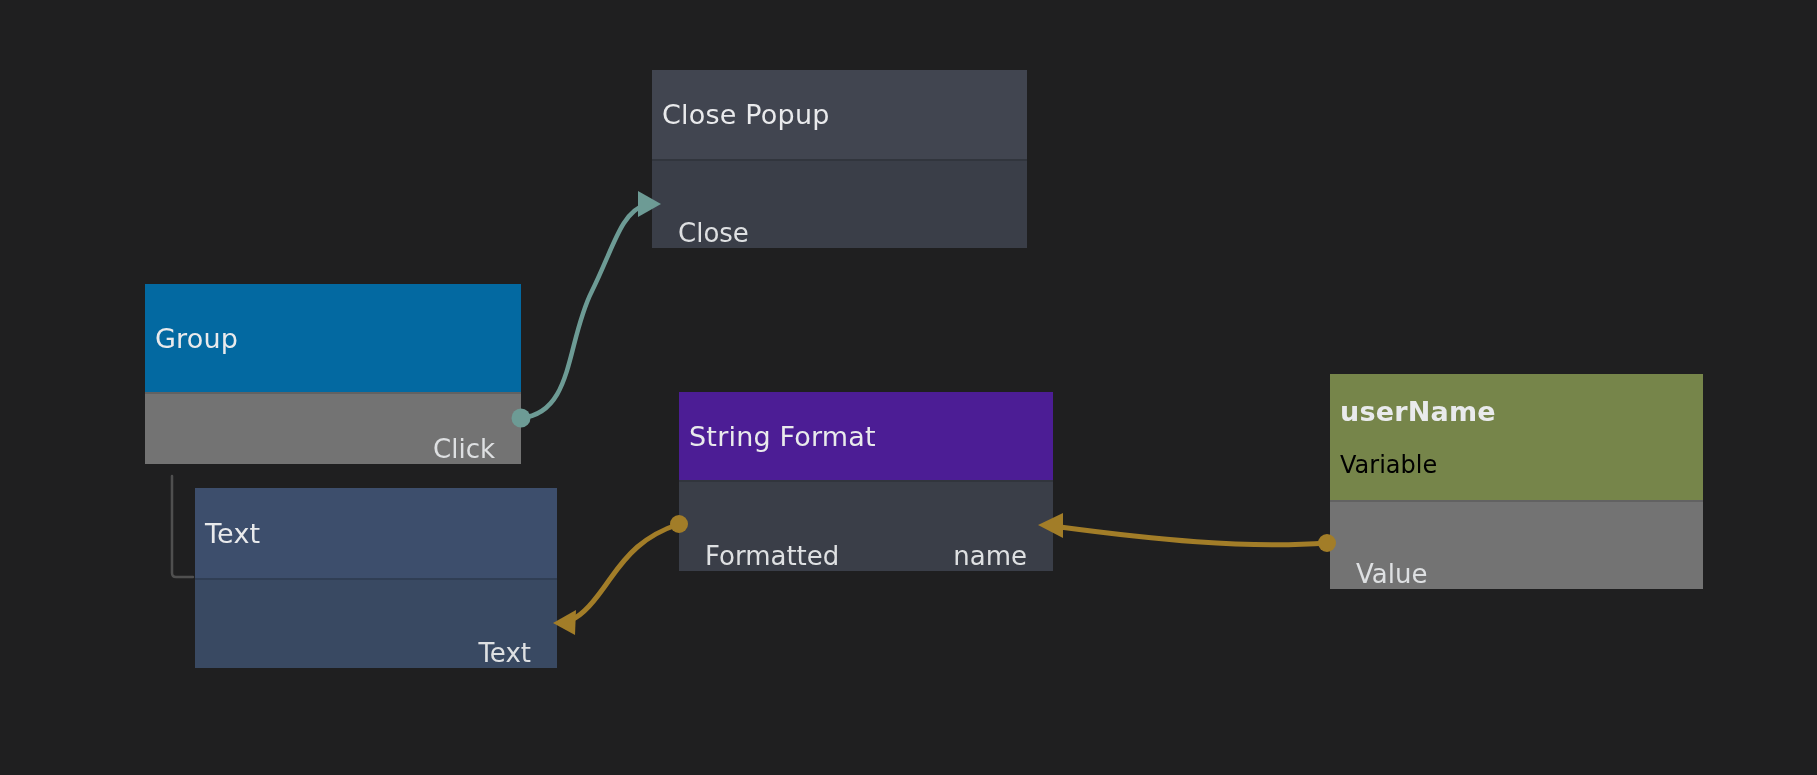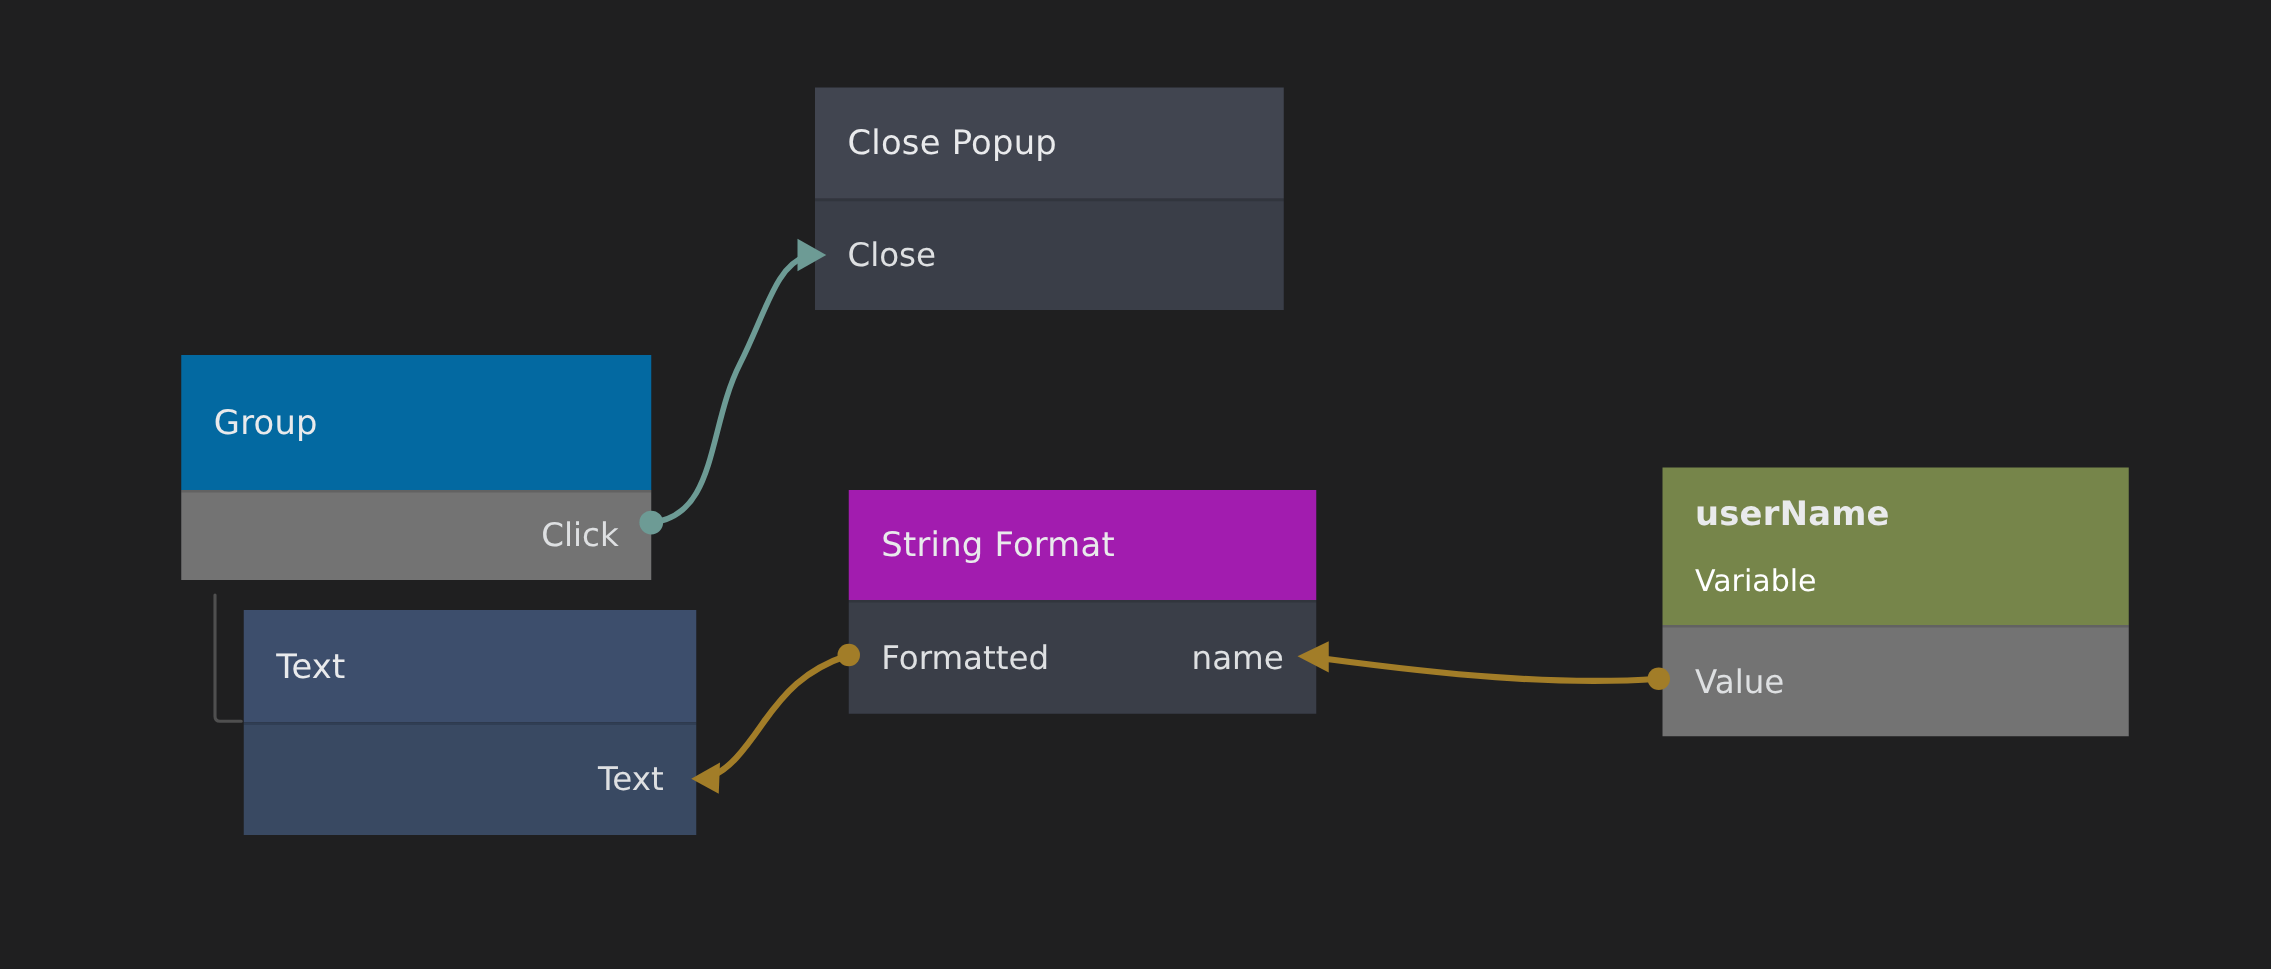--- a/index.html
+++ b/index.html
@@ -11,34 +11,34 @@
   .canvas {
     position: relative; width: 1817px; height: 775px;
   }
   .node {
     position: absolute;
     display: flex; flex-direction: column;
     box-sizing: border-box;
   }
   .node-header {
     display: flex; flex-direction: column; justify-content: center;
-    padding: 0 26px; box-sizing: border-box;
+    padding: 0 10px; box-sizing: border-box;
     flex: 0 0 auto;
   }
   .node-title {
     font-size: 27px; color: #e9eaec; letter-spacing: 0.2px;
     white-space: nowrap;
   }
   .node-title.bold { font-weight: bold; }
   .node-subtitle {
     font-size: 24px; margin-top: 4px; white-space: nowrap;
   }
   .node-body {
     flex: 1 1 auto;
-    display: flex; align-items: center;
+    display: flex; align-items: flex-end;
     padding: 0 26px; box-sizing: border-box;
     border-top: 2px solid rgba(0,0,0,0.14);
   }
   .port-row {
     width: 100%;
     display: flex; align-items: center; justify-content: space-between;
   }
   .port-row.right-only { justify-content: flex-end; }
   .port-row.left-only  { justify-content: flex-start; }
   .port {
@@ -81,35 +81,35 @@
       <span class="node-title">Text</span>
     </div>
     <div class="node-body" style="background: rgb(57, 73, 98);">
       <div class="port-row right-only">
         <span class="port">Text</span>
       </div>
     </div>
   </div>
 
   <div class="node" style="left:679px; top:392px; width:374px; height:179px;">
-    <div class="node-header" style="height: 88px; background: #a21caf;">
+    <div class="node-header" style="height: 88px; background: #4c1d95;">
       <span class="node-title">String Format</span>
     </div>
     <div class="node-body" style="background: rgb(58, 62, 72);">
       <div class="port-row">
         <span class="port">Formatted</span>
         <span class="port">name</span>
       </div>
     </div>
   </div>
 
   <div class="node" style="left:1330px; top:374px; width:373px; height:215px;">
     <div class="node-header" style="height: 126px; background: rgb(118, 133, 74); gap: 20px;">
       <span class="node-title bold">userName</span>
-      <span class="node-subtitle" style="color: #ffffff;">Variable</span>
+      <span class="node-subtitle" style="color: #000000;">Variable</span>
     </div>
     <div class="node-body" style="background: #737373;">
       <div class="port-row left-only">
         <span class="port">Value</span>
       </div>
     </div>
   </div>
 
   <svg class="wires" width="1817" height="775" viewBox="0 0 1817 775">
 

